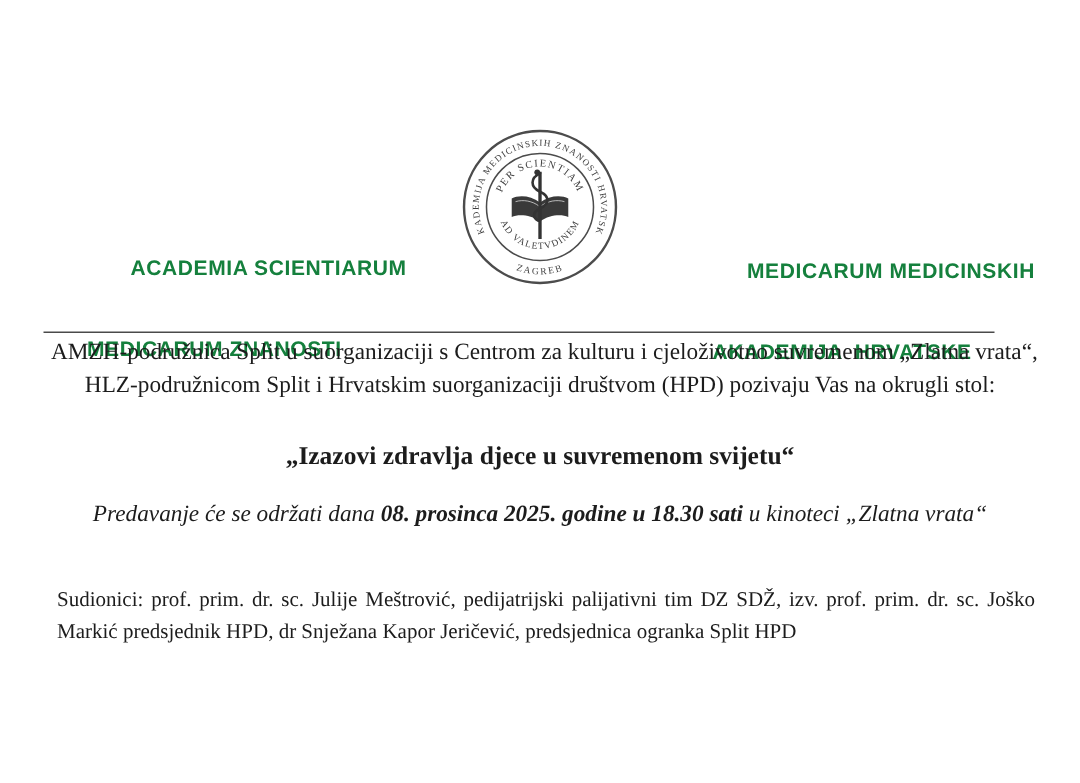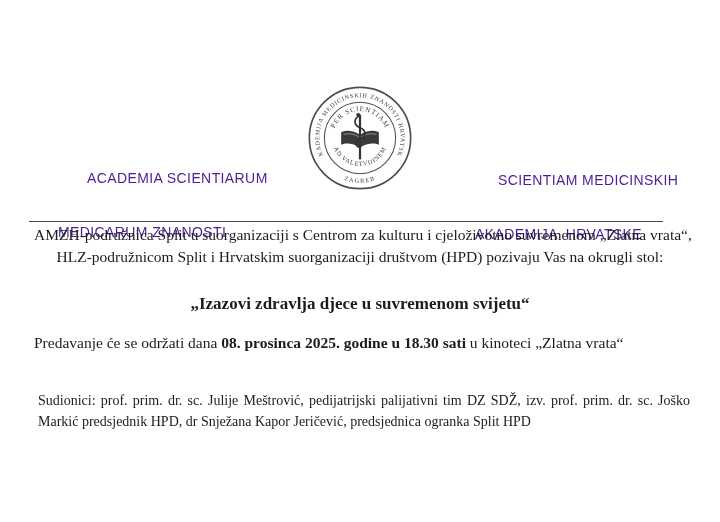--- a/index.html
+++ b/index.html
@@ -3,40 +3,40 @@
 <meta charset="utf-8">
 <style>
   html,body{margin:0;padding:0;background:#ffffff;}
   .page{
     position:relative;width:720px;height:522px;background:#ffffff;overflow:hidden;
     font-family:"Liberation Serif",serif;color:#1c1c1c;
   }
   
   .org{
     position:absolute;
-    font-family:"Liberation Sans",sans-serif;font-weight:normal;
-    font-size:14px;line-height:18px;letter-spacing:.4px;color:#4c1d95;
+    font-family:"Liberation Sans",sans-serif;font-weight:bold;
+    font-size:14px;line-height:18px;letter-spacing:.4px;color:#15803d;
     white-space:pre;
   }
   .org-left{left:58px;top:133px;}
   .org-left .l1{padding-left:29px;}
   .org-right{left:475px;top:135px;}
   .org-right .l1{padding-left:23px;}
   .seal{position:absolute;left:307px;top:85px;}
   .seal text{font-family:"Liberation Serif",serif;fill:#3e3e3e;}
   
   .rule{position:absolute;left:29px;top:221px;width:634px;height:1px;background:#4a4a4a;}
   
   .intro{position:absolute;left:34px;top:224px;width:652px;text-align:center;
          font-size:15.5px;line-height:22px;}
   .intro div{white-space:nowrap;}
   .title{position:absolute;left:34px;top:294px;width:652px;text-align:center;
          font-size:17px;font-weight:bold;line-height:20px;white-space:nowrap;}
-  .schedule{position:absolute;left:34px;top:333px;width:652px;
-            font-size:15.5px;line-height:20px;white-space:nowrap;}
+  .schedule{position:absolute;left:34px;top:333px;width:652px;text-align:center;
+            font-size:15.5px;line-height:20px;white-space:nowrap;font-style:italic;}
   .schedule .b{font-weight:bold;}
   .participants{position:absolute;left:38px;top:390px;width:652px;
                 font-size:14px;line-height:21px;}
   .participants .just{text-align:justify;text-align-last:justify;}
 </style>
 </head>
 <body>
 
 <div class="page">
 
@@ -77,21 +77,21 @@
     </g>
 
     <g>
       <line x1="52" y1="29" x2="52" y2="73" stroke="#333333" stroke-width="2.2"></line>
       <path d="M 52 30 C 45.5 33, 45.5 39, 52 42 C 58.5 45, 58.5 50, 52 53 C 47 55.5, 47 59, 51 61" fill="none" stroke="#333333" stroke-width="1.7" stroke-linecap="round"></path>
       <circle cx="50.2" cy="29.3" r="1.9" fill="#333333"></circle>
     </g>
   </svg>
 
   <div class="org org-right">
-    <div class="l1">SCIENTIAM MEDICINSKIH</div>
+    <div class="l1">MEDICARUM MEDICINSKIH</div>
     <div class="l2">AKADEMIJA  HRVATSKE</div>
   </div>
 
   <div class="rule"></div>
 
   <div class="intro">
     <div>AMZH-podružnica Split u suorganizaciji s Centrom za kulturu i cjeloživotno suvremenom „Zlatna vrata“,</div>
     <div>HLZ-podružnicom Split i Hrvatskim suorganizaciji društvom (HPD) pozivaju Vas na okrugli stol:</div>
   </div>
 

